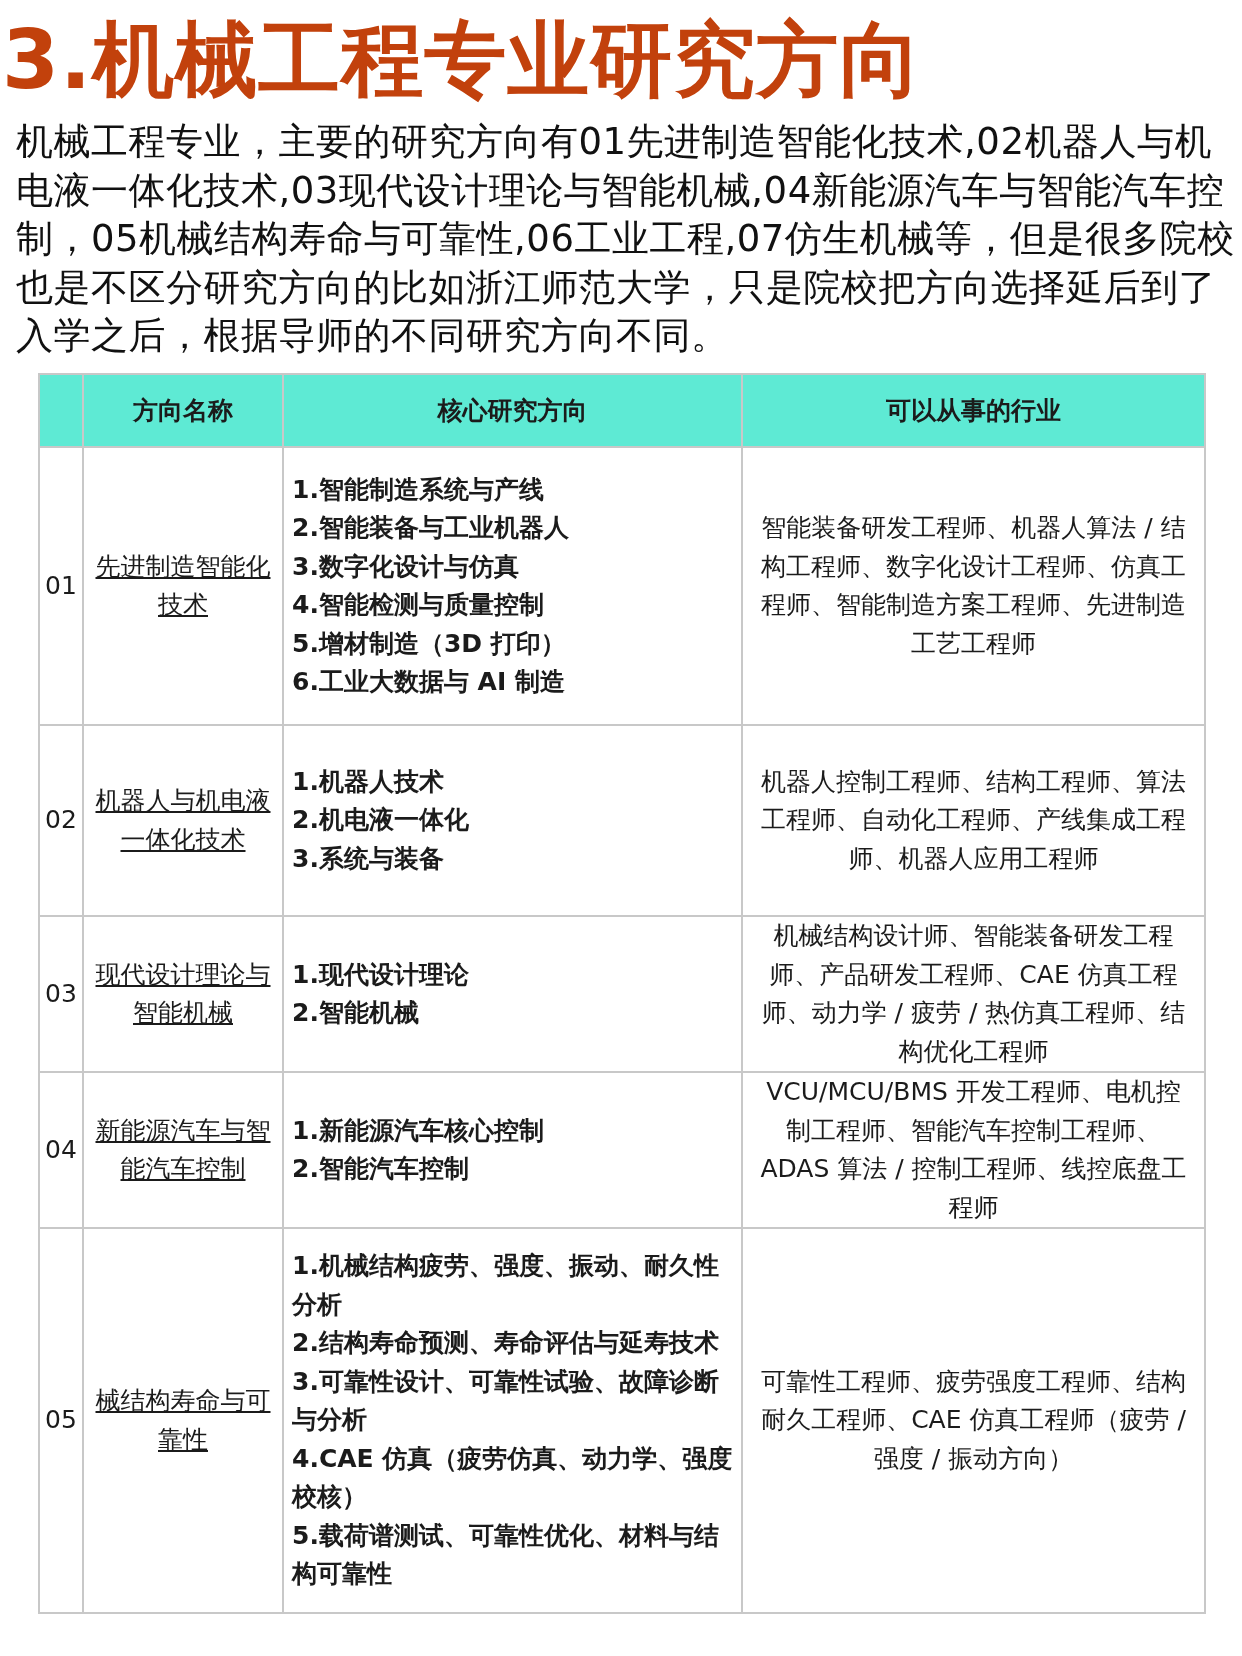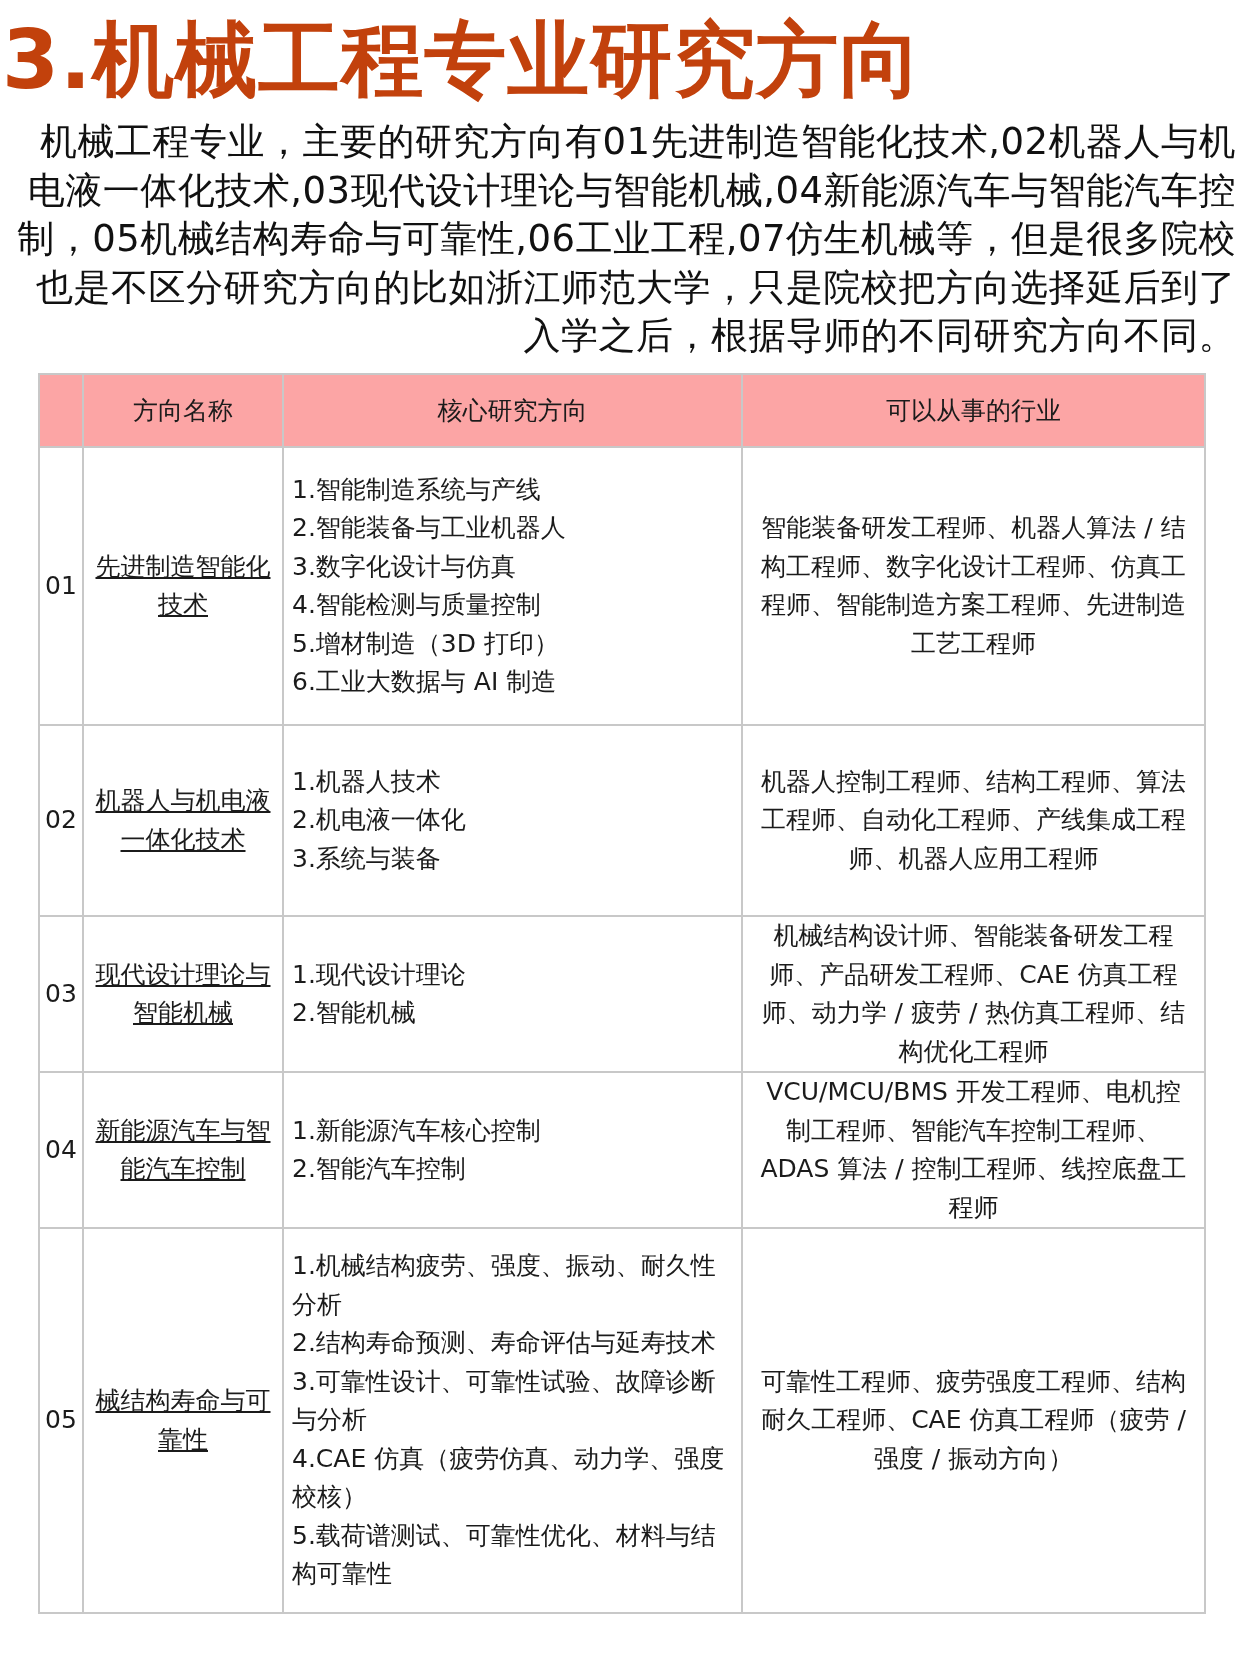--- a/index.html
+++ b/index.html
@@ -9,40 +9,39 @@
     .title {
       position: absolute; left: 2px; top: 12px;
       font-size: 82px; font-weight: bold; line-height: 96px;
       letter-spacing: 1px; color: #c2410c;
       font-family: "DejaVu Sans", sans-serif;
     }
     .intro {
       position: absolute; left: 16px; top: 118px; width: 1220px;
       font-size: 37px; line-height: 48.5px; color: #111;
       letter-spacing: 0.5px;
-      text-align: right;
     }
 
     table.grid {
       position: absolute; left: 38px; top: 373px;
       width: 1166px; border-collapse: collapse; table-layout: fixed;
     }
     table.grid th, table.grid td { border: 2px solid #c8c8c8; }
     table.grid th {
-      background: #fca5a5; height: 73px;
-      font-size: 25px; font-weight: normal; color: #1b1b1b;
+      background: #5eead4; height: 73px;
+      font-size: 25px; font-weight: bold; color: #1b1b1b;
       text-align: center; vertical-align: middle;
     }
     table.grid td {
       font-size: 25px; line-height: 38.5px; color: #1b1b1b;
       vertical-align: middle;
     }
     td.num { text-align: center; padding: 0 2px; margin-top: 21px; }
     td.name { text-align: center; padding: 4px 8px; text-decoration: underline; }
-    td.core { text-align: left; padding: 0 8px 0 8px; }
+    td.core { text-align: left; padding: 0 8px 0 8px; font-weight: bold; }
     td.core div { display: block; }
     td.jobs { text-align: center; padding: 0 12px; }
 
     tr.r1 td { height: 278px; }
     tr.r2 td { height: 191px; }
     tr.r3 td { height: 134px; }
     tr.r4 td { height: 154px; }
     tr.r5 td { height: 385px; }
   </style>
 </head>

